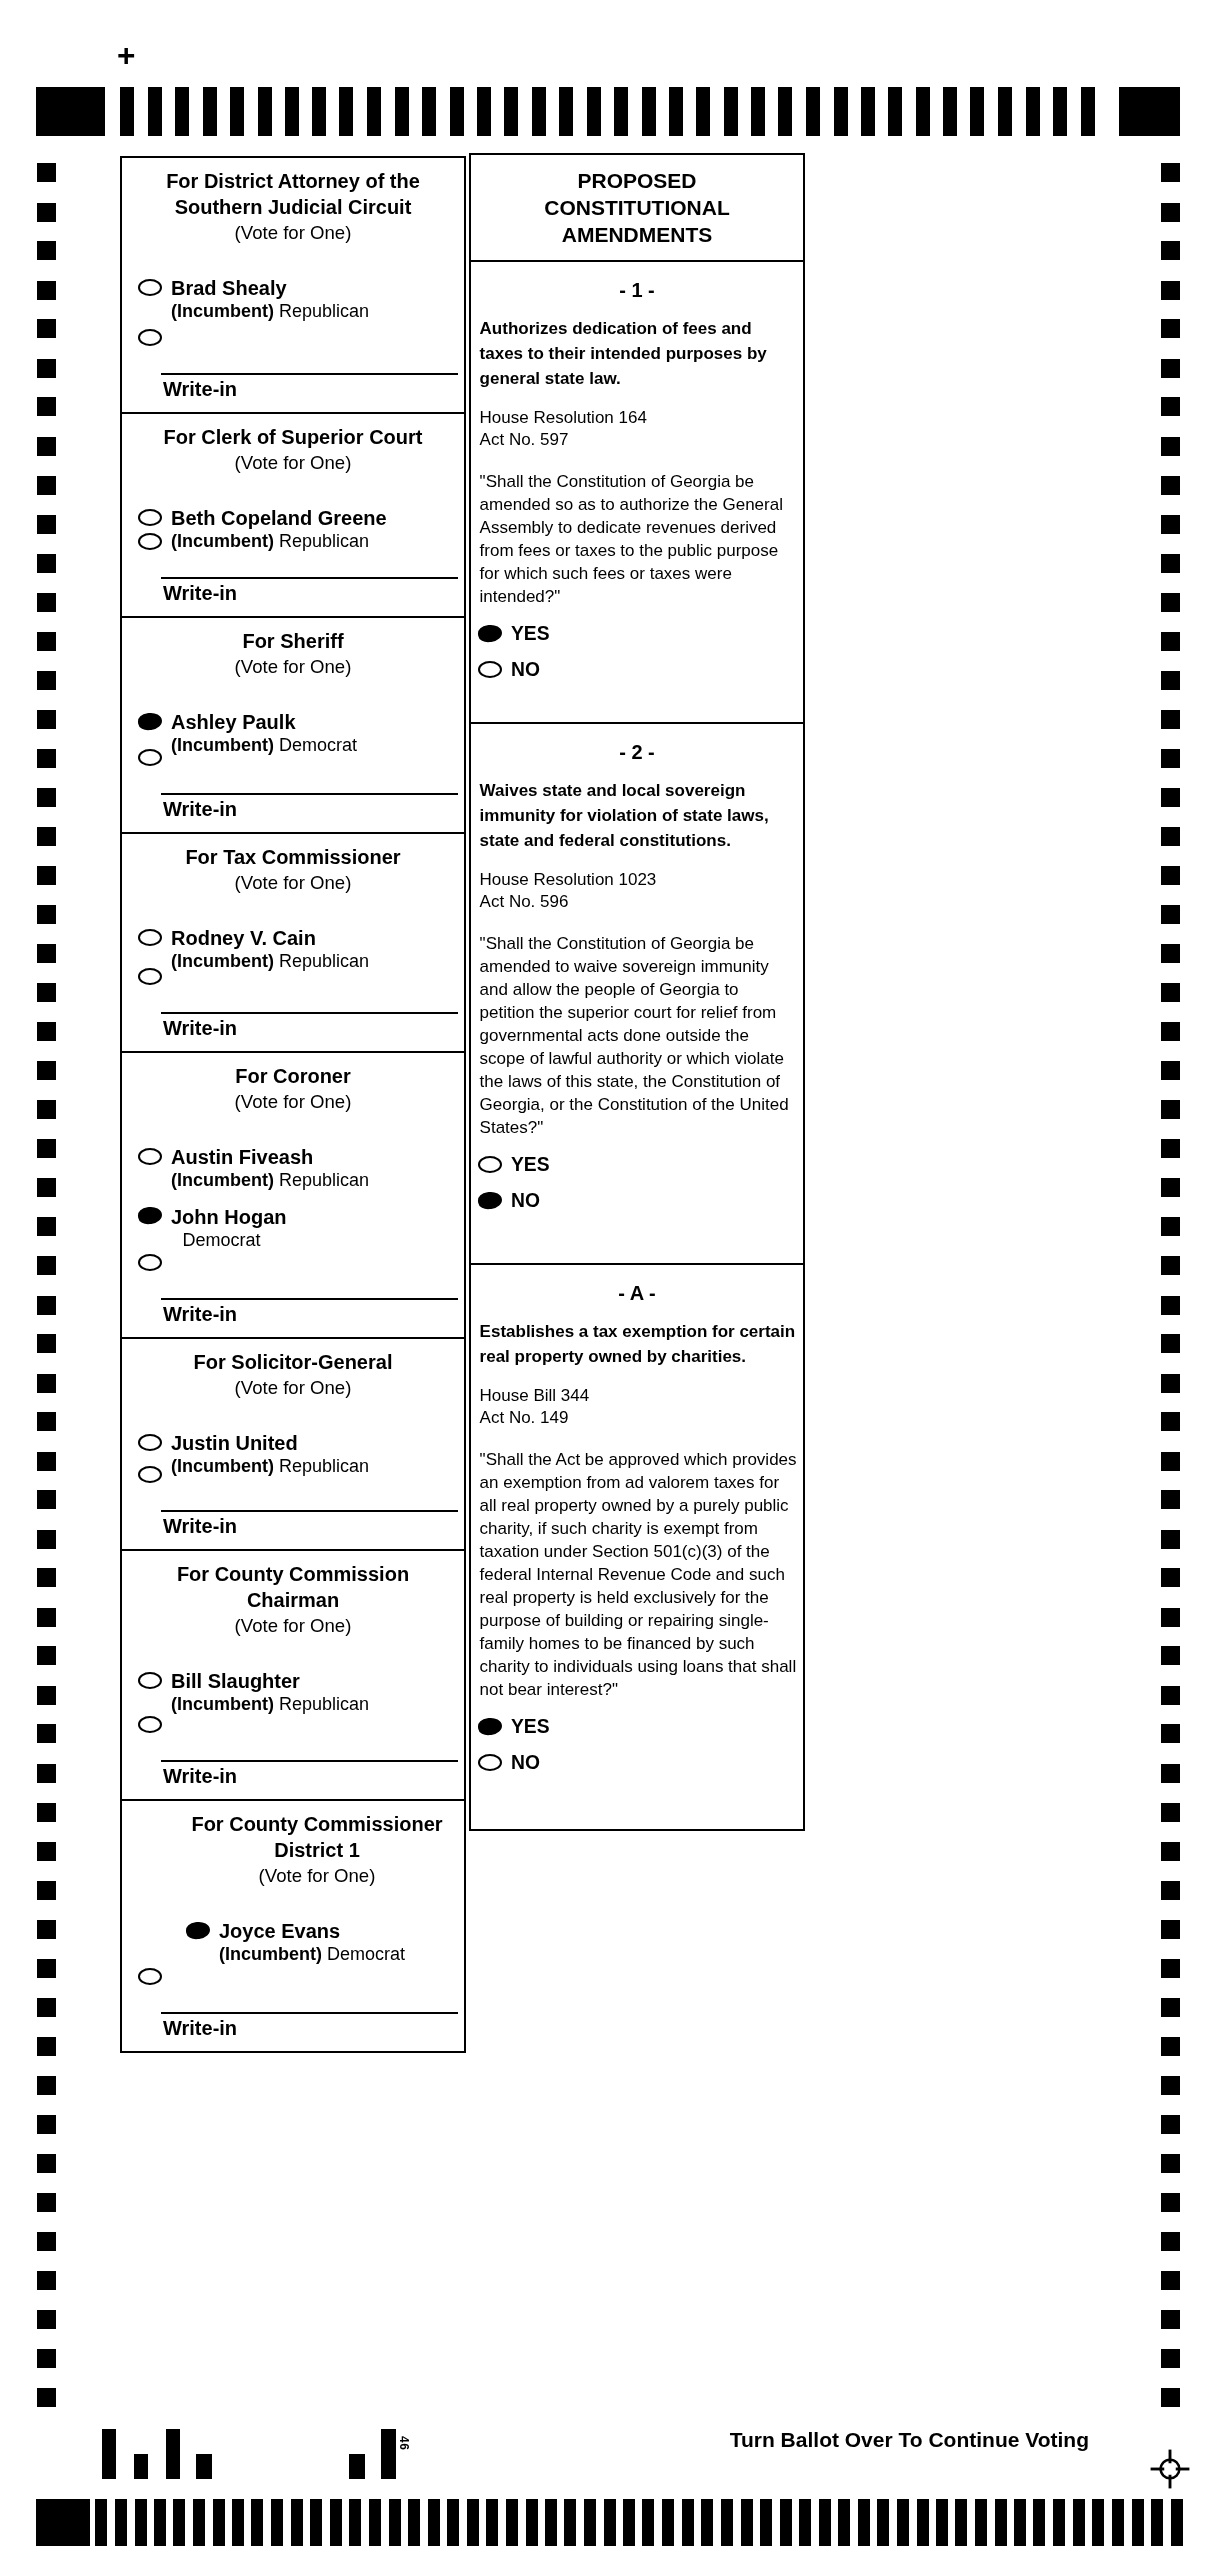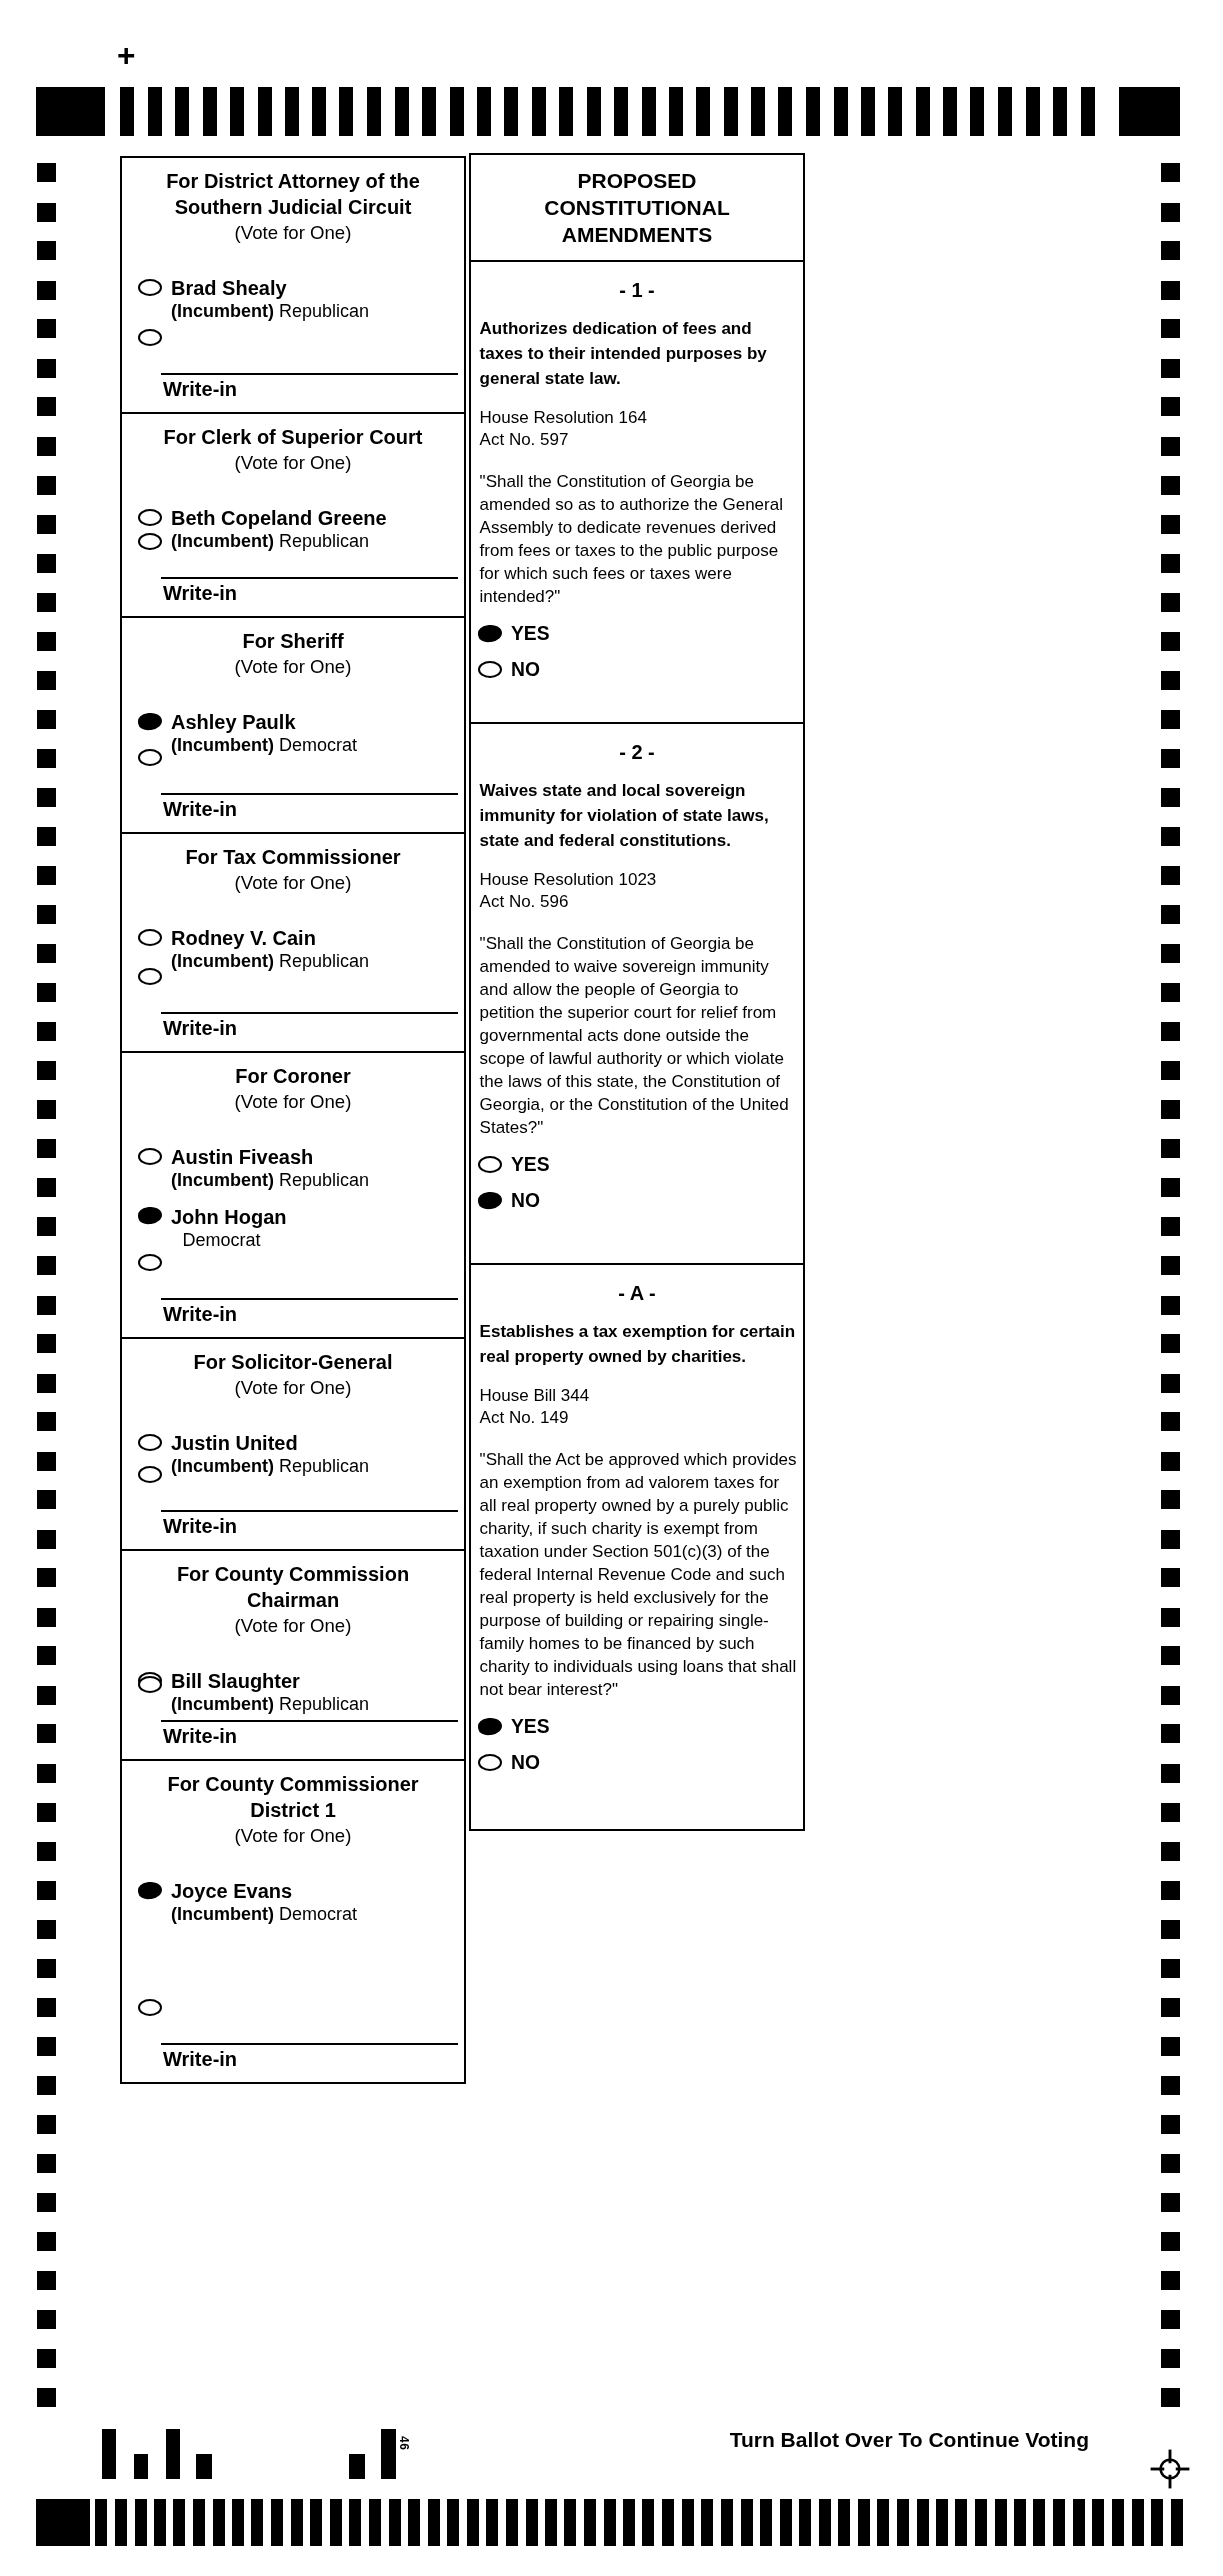--- a/index.html
+++ b/index.html
@@ -142,36 +142,36 @@
           <span class="oval"></span>
           <div class="cand-name">Justin United</div>
           <div class="party-line"><span class="qual">(Incumbent)</span> <span class="party">Republican</span></div>
         </div>
         <div class="wi">
           <span class="oval"></span>
           <div class="wi-line"></div>
           <div class="wi-label">Write-in</div>
         </div>
       </div>
-      <div class="sec" style="height: 210px;">
+      <div class="sec" style="height: 250px;">
         <div class="sec-title">For County Commission
 Chairman</div>
         <div class="vote-for">(Vote for One)</div>
         <div class="cand">
           <span class="oval"></span>
           <div class="cand-name">Bill Slaughter</div>
           <div class="party-line"><span class="qual">(Incumbent)</span> <span class="party">Republican</span></div>
         </div>
         <div class="wi">
           <span class="oval"></span>
           <div class="wi-line"></div>
           <div class="wi-label">Write-in</div>
         </div>
       </div>
-      <div class="sec" style="height: 321px;">
+      <div class="sec" style="height: 250px; padding-left: 48px;">
         <div class="sec-title">For County Commissioner
 District 1</div>
         <div class="vote-for">(Vote for One)</div>
         <div class="cand">
           <span class="oval filled"></span>
           <div class="cand-name">Joyce Evans</div>
           <div class="party-line"><span class="qual">(Incumbent)</span> <span class="party">Democrat</span></div>
         </div>
         <div class="wi">
           <span class="oval"></span>

